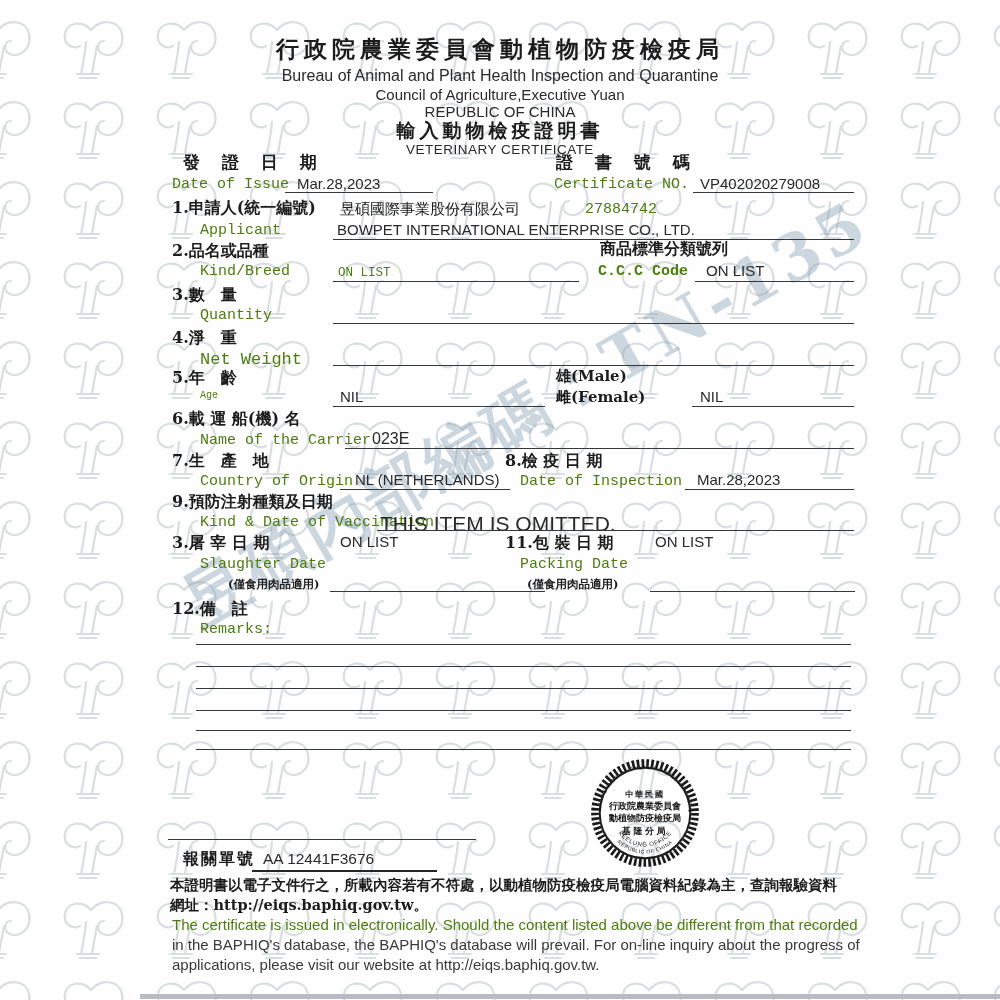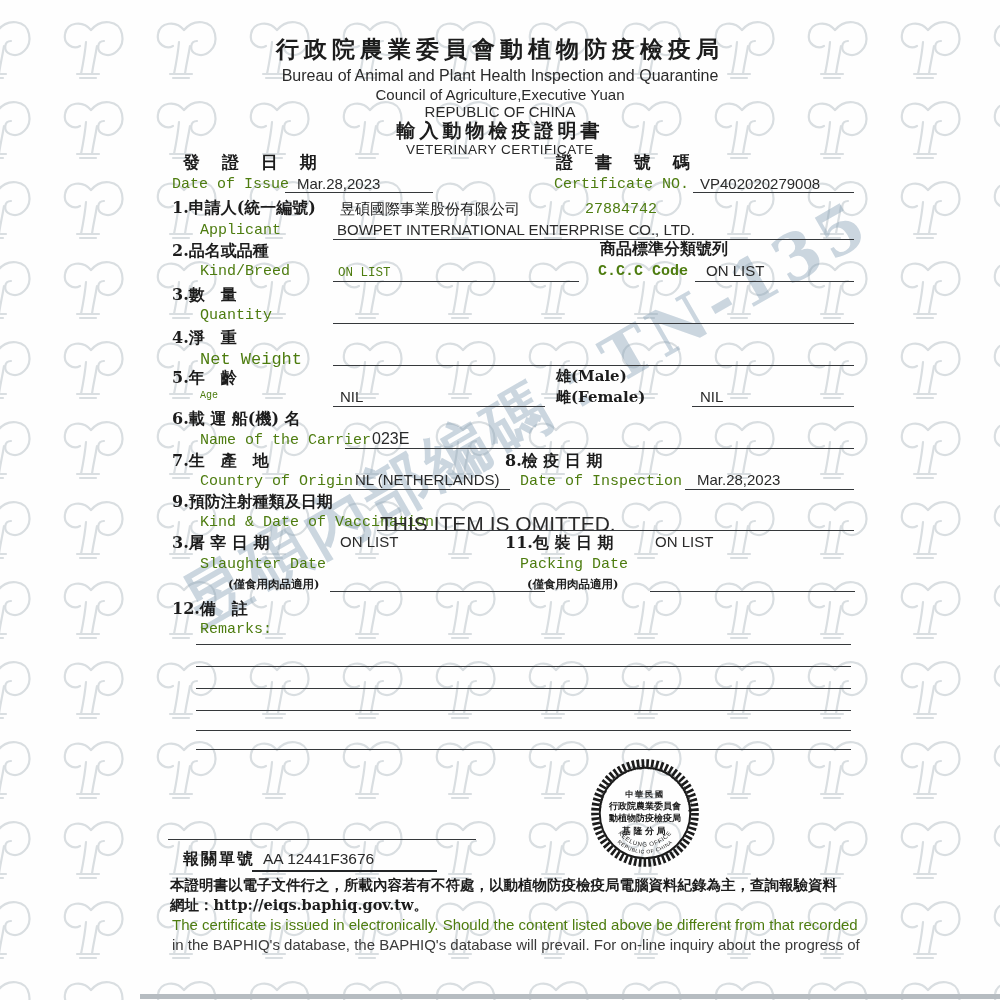--- a/index.html
+++ b/index.html
@@ -139,20 +139,21 @@
     <div class="u" style="left:168px;top:839px;width:308px;"></div>
 
     <div class="abs zh" style="left:183px;top:850px;font-size:16px;letter-spacing:2px;">報關單號</div>
     <div class="abs sans" style="left:263px;top:850px;font-size:15.5px;">AA 12441F3676</div>
     <div class="u u2" style="left:252px;top:870px;width:185px;"></div>
 
     <div class="abs zh" style="left:170px;top:877px;font-size:14.5px;">本證明書以電子文件行之，所載內容若有不符處，以動植物防疫檢疫局電腦資料紀錄為主，查詢報驗資料</div>
     <div class="abs zh" style="left:170px;top:897px;font-size:14.5px;">網址：http://eiqs.baphiq.gov.tw。</div>
     <div class="abs sans" style="left:172px;top:916px;font-size:15px;color:#4d7c0f;">The certificate is issued in electronically. Should the content listed above be different from that recorded</div>
     <div class="abs sans" style="left:172px;top:936px;font-size:15px;color:#3a3a3a;">in the BAPHIQ's database, the BAPHIQ's database will prevail. For on-line inquiry about the progress of</div>
+    <div class="abs sans" style="left:172px;top:956px;font-size:15px;color:#3a3a3a;">applications, please visit our website at http://eiqs.baphiq.gov.tw.</div>
 
   </div>
 
   <svg class="seal" width="112" height="112" viewBox="0 0 130 130">
     <defs>
       <path id="arcTop" d="M14,65 A51,51 0 0 1 116,65"></path>
       <path id="arcBotOuter" d="M18,65 A47,47 0 0 0 112,65"></path>
       <path id="arcBotInner" d="M26,65 A39,39 0 0 0 104,65"></path>
     </defs>
     <g fill="none" stroke="#1b1b1b">

